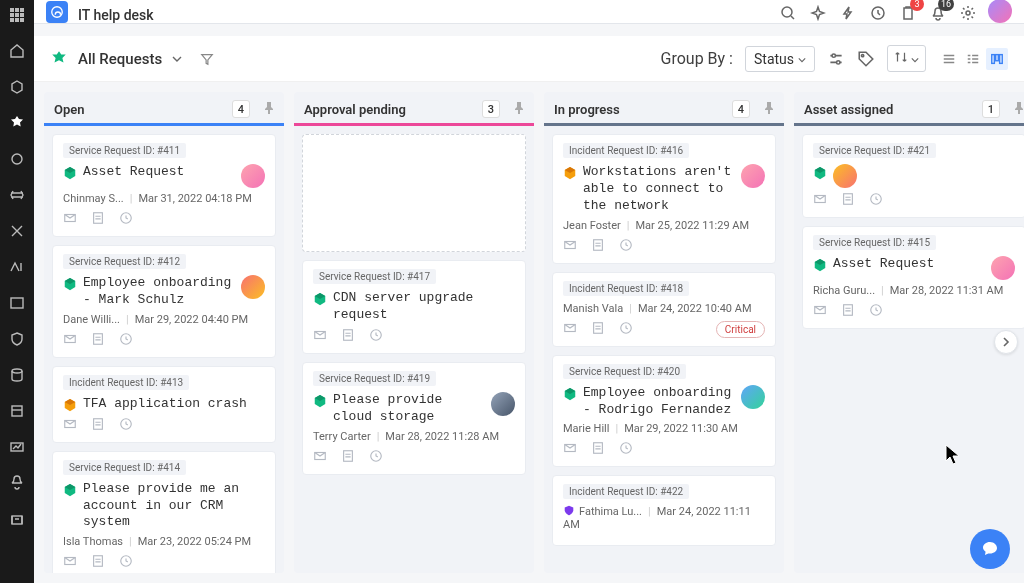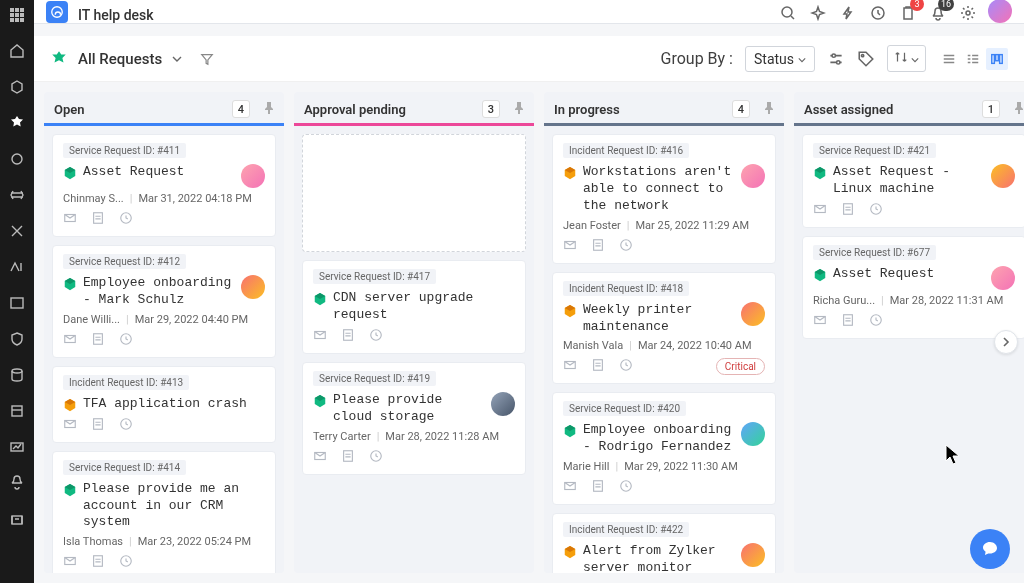--- a/index.html
+++ b/index.html
@@ -446,28 +446,21 @@
               </svg></span>
             <span><svg viewBox="0 0 16 16" fill="none" stroke="currentColor" stroke-width="1.3">
                 <rect x="3" y="2" width="10" height="12"></rect>
                 <path d="M5 6h6M5 9h6"></path>
               </svg></span>
             <span><svg viewBox="0 0 16 16" fill="none" stroke="currentColor" stroke-width="1.3">
                 <circle cx="8" cy="8" r="6"></circle>
                 <path d="M8 5v3l2 1"></path>
               </svg></span>
           </div></div>
-        <div class="card"><span class="card-id">Incident Request ID: #418</span><div class="card-row">
-            <span class="type-ico"><svg viewBox="0 0 16 16">
-                <path d="M8 1l6 3.5v7L8 15l-6-3.5v-7z" fill="#f59e0b"></path>
-                <path d="M8 1l6 3.5L8 8 2 4.5z" fill="#d97706"></path>
-              </svg></span>
-            <span class="card-title">Weekly printer maintenance</span>
-            <span class="assignee av4"></span>
-          </div><div class="meta"><span>Manish Vala</span><span class="sep">|</span><span>Mar 24, 2022 10:40 AM</span></div><div class="card-actions">
+        <div class="card"><span class="card-id">Incident Request ID: #418</span><div class="meta"><span>Manish Vala</span><span class="sep">|</span><span>Mar 24, 2022 10:40 AM</span></div><div class="card-actions">
             <span><svg viewBox="0 0 16 16" fill="none" stroke="currentColor" stroke-width="1.3">
                 <rect x="2" y="4" width="12" height="8"></rect>
                 <path d="M2 4l6 4 6-4"></path>
               </svg></span>
             <span><svg viewBox="0 0 16 16" fill="none" stroke="currentColor" stroke-width="1.3">
                 <rect x="3" y="2" width="10" height="12"></rect>
                 <path d="M5 6h6M5 9h6"></path>
               </svg></span>
             <span><svg viewBox="0 0 16 16" fill="none" stroke="currentColor" stroke-width="1.3">
                 <circle cx="8" cy="8" r="6"></circle>
@@ -489,63 +482,55 @@
               </svg></span>
             <span><svg viewBox="0 0 16 16" fill="none" stroke="currentColor" stroke-width="1.3">
                 <rect x="3" y="2" width="10" height="12"></rect>
                 <path d="M5 6h6M5 9h6"></path>
               </svg></span>
             <span><svg viewBox="0 0 16 16" fill="none" stroke="currentColor" stroke-width="1.3">
                 <circle cx="8" cy="8" r="6"></circle>
                 <path d="M8 5v3l2 1"></path>
               </svg></span>
           </div></div>
-        <div class="card"><span class="card-id">Incident Request ID: #422</span><div class="card-row">
-            <span class="type-ico"><svg viewBox="0 0 16 16">
-                <path d="M8 1l6 3.5v7L8 15l-6-3.5v-7z" fill="#f59e0b"></path>
-                <path d="M8 1l6 3.5L8 8 2 4.5z" fill="#d97706"></path>
-              </svg></span>
-            <span class="card-title">Alert from Zylker server monitor</span>
-            <span class="assignee av4"></span>
-          </div><div class="meta"><span class="shield-ico" style="display:inline-block;vertical-align:-2px;margin-right:4px"><svg viewBox="0 0 14 14">
+        <div class="card"><span class="card-id">Incident Request ID: #422</span><div class="meta"><span class="shield-ico" style="display:inline-block;vertical-align:-2px;margin-right:4px"><svg viewBox="0 0 14 14">
                 <path d="M7 1l5 2v3c0 3.5-5 6-5 6S2 9.5 2 6V3z" fill="#7c3aed"></path>
               </svg></span><span>Fathima Lu...</span><span class="sep">|</span><span>Mar 24, 2022 11:11 AM</span></div></div>
       </div>
     </div>
     <div class="column">
       <div class="col-header h-asset">
         <span>Asset assigned</span>
         <span class="col-count">1</span>
         <span class="col-pin"><svg width="10" height="12" viewBox="0 0 10 12" fill="currentColor">
             <path d="M3 0h4v5l2 2v1H6v4L5 12l-1 0V8H1V7l2-2z"></path>
           </svg></span>
       </div>
       <div class="col-body">
         <div class="card"><span class="card-id">Service Request ID: #421</span><div class="card-row">
             <span class="type-ico"><svg viewBox="0 0 16 16">
                 <path d="M8 1l6 3.5v7L8 15l-6-3.5v-7z" fill="#10b981"></path>
                 <path d="M8 1l6 3.5L8 8 2 4.5z" fill="#0d9668"></path>
               </svg></span>
-            <span class="card-title">Asset Request - Linux machine</span>
             <span class="assignee av1"></span>
           </div><div class="card-actions">
             <span><svg viewBox="0 0 16 16" fill="none" stroke="currentColor" stroke-width="1.3">
                 <rect x="2" y="4" width="12" height="8"></rect>
                 <path d="M2 4l6 4 6-4"></path>
               </svg></span>
             <span><svg viewBox="0 0 16 16" fill="none" stroke="currentColor" stroke-width="1.3">
                 <rect x="3" y="2" width="10" height="12"></rect>
                 <path d="M5 6h6M5 9h6"></path>
               </svg></span>
             <span><svg viewBox="0 0 16 16" fill="none" stroke="currentColor" stroke-width="1.3">
                 <circle cx="8" cy="8" r="6"></circle>
                 <path d="M8 5v3l2 1"></path>
               </svg></span>
           </div></div>
-        <div class="card"><span class="card-id">Service Request ID: #677</span><div class="card-row">
+        <div class="card"><span class="card-id">Service Request ID: #415</span><div class="card-row">
             <span class="type-ico"><svg viewBox="0 0 16 16">
                 <path d="M8 1l6 3.5v7L8 15l-6-3.5v-7z" fill="#10b981"></path>
                 <path d="M8 1l6 3.5L8 8 2 4.5z" fill="#0d9668"></path>
               </svg></span>
             <span class="card-title">Asset Request</span>
             <span class="assignee av7"></span>
           </div><div class="meta"><span>Richa Guru...</span><span class="sep">|</span><span>Mar 28, 2022 11:31 AM</span></div><div class="card-actions">
             <span><svg viewBox="0 0 16 16" fill="none" stroke="currentColor" stroke-width="1.3">
                 <rect x="2" y="4" width="12" height="8"></rect>
                 <path d="M2 4l6 4 6-4"></path>

